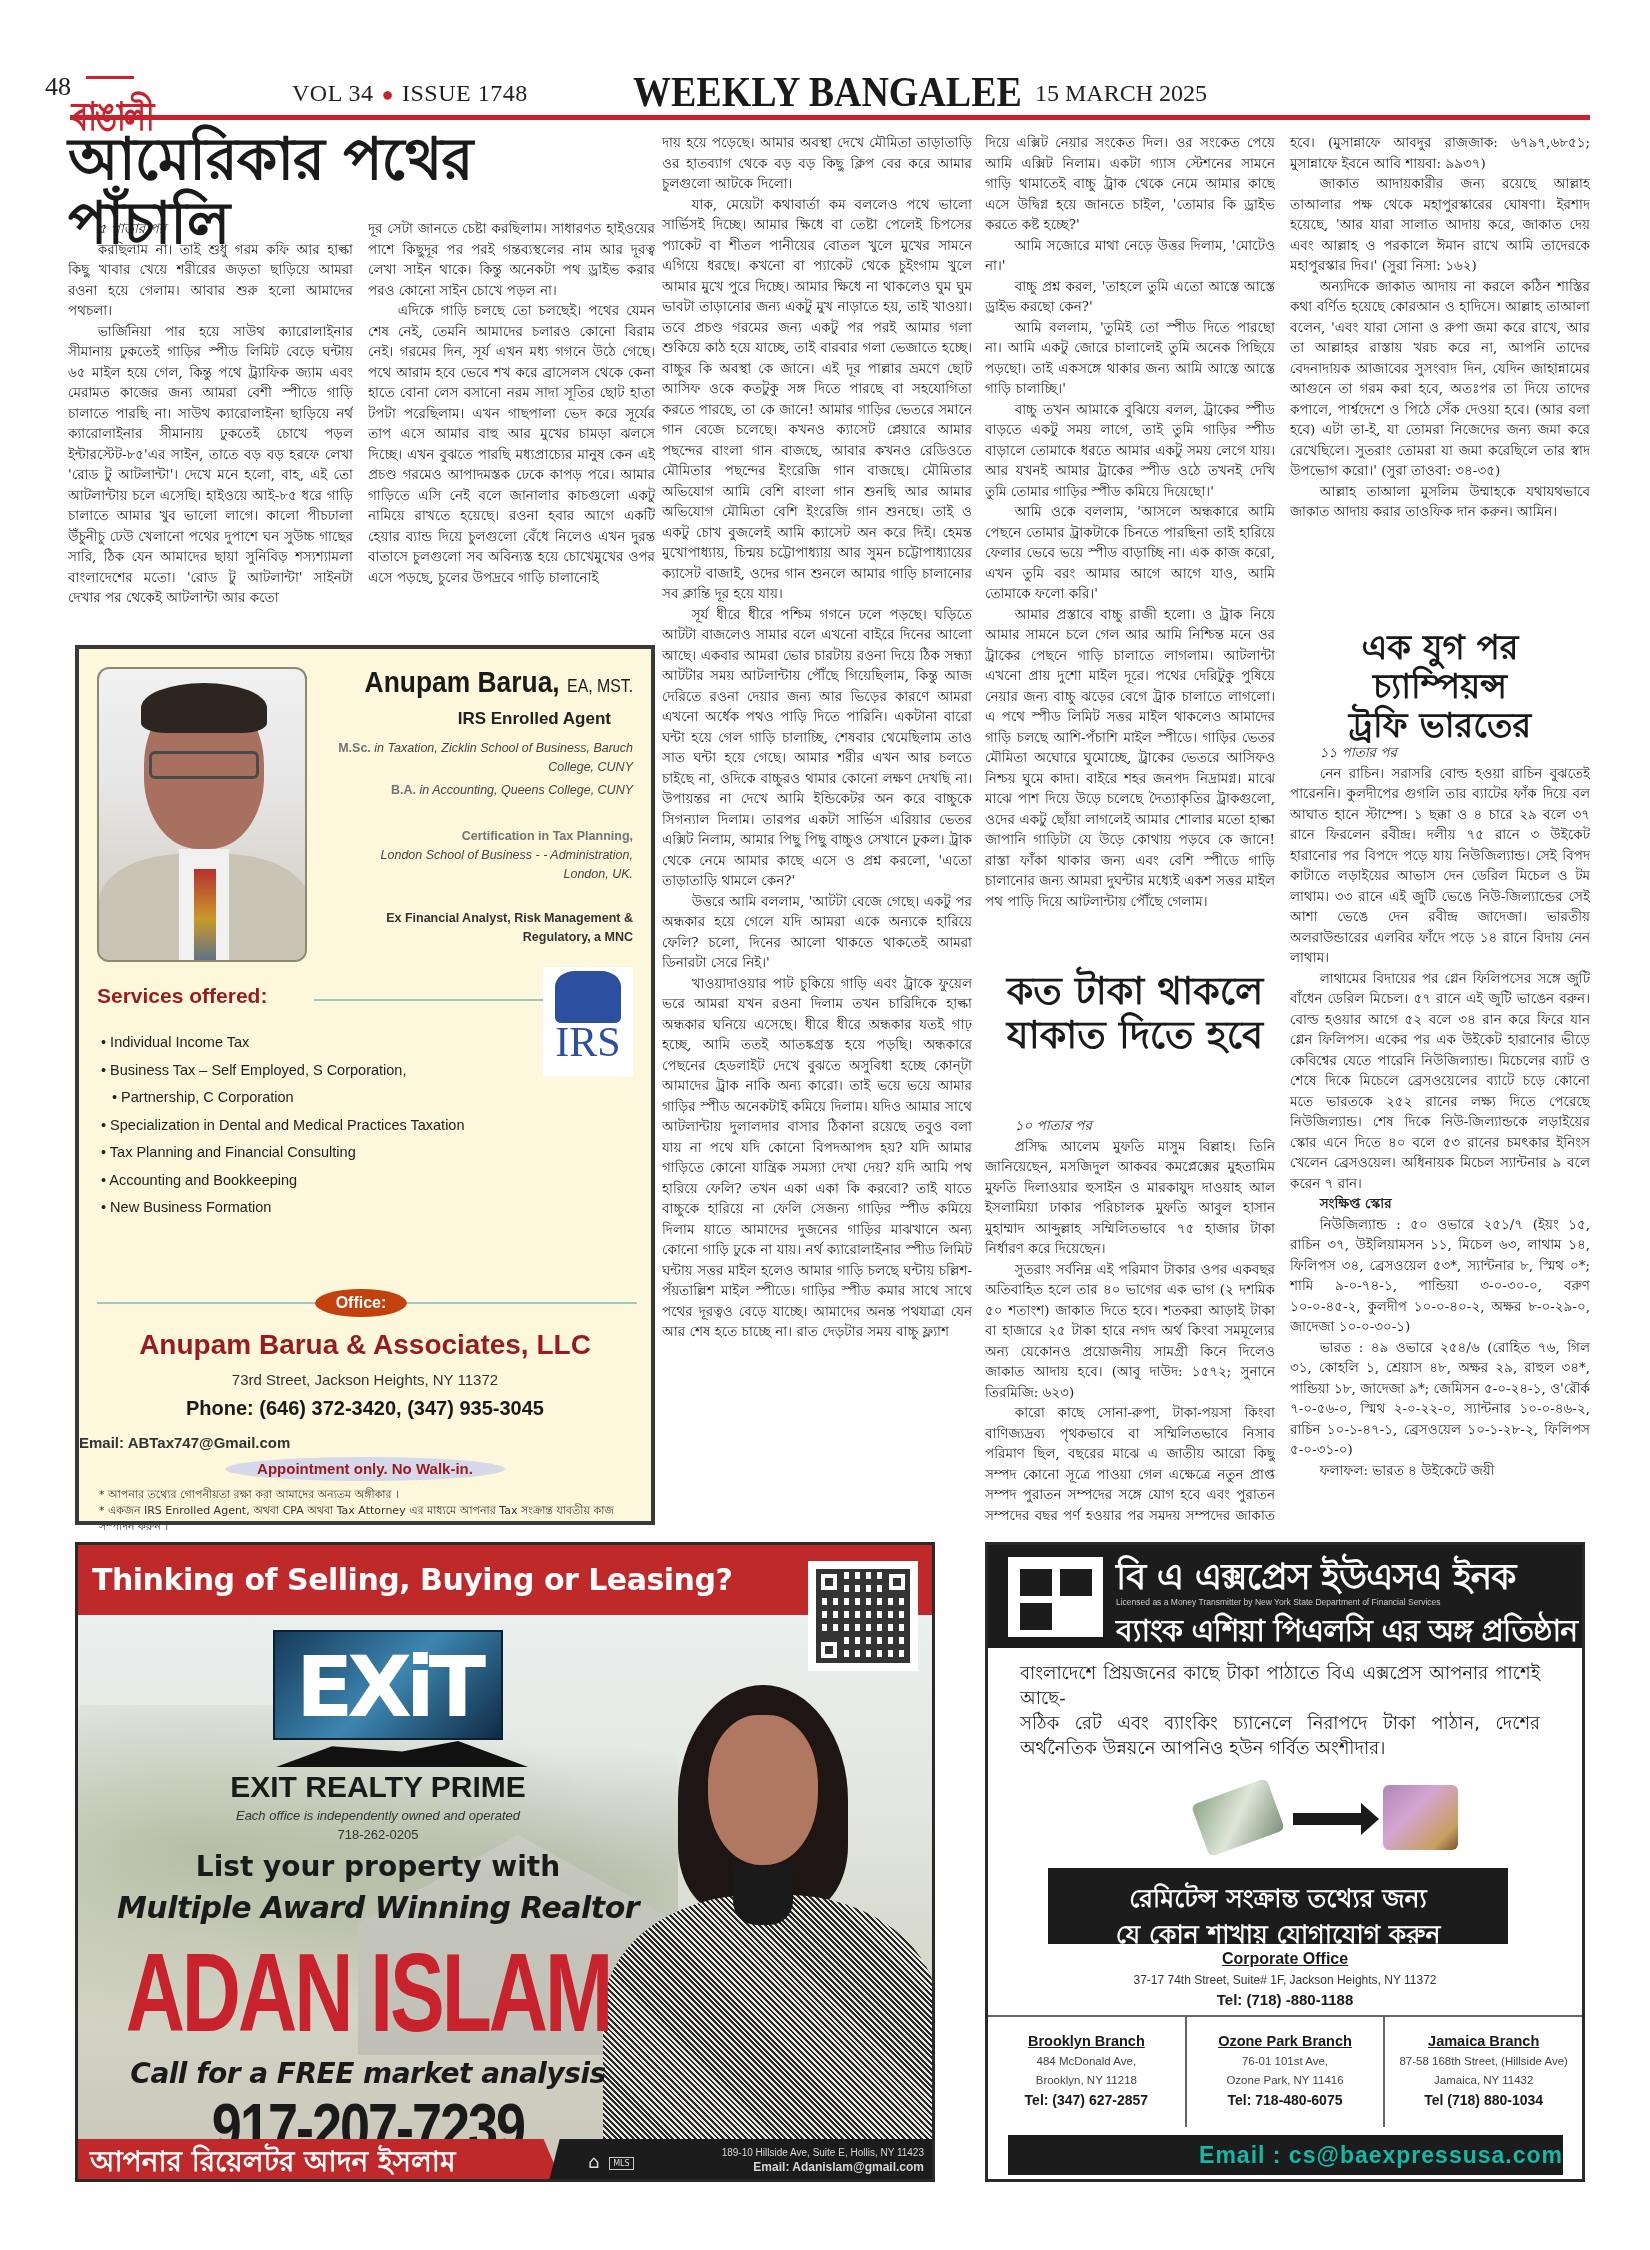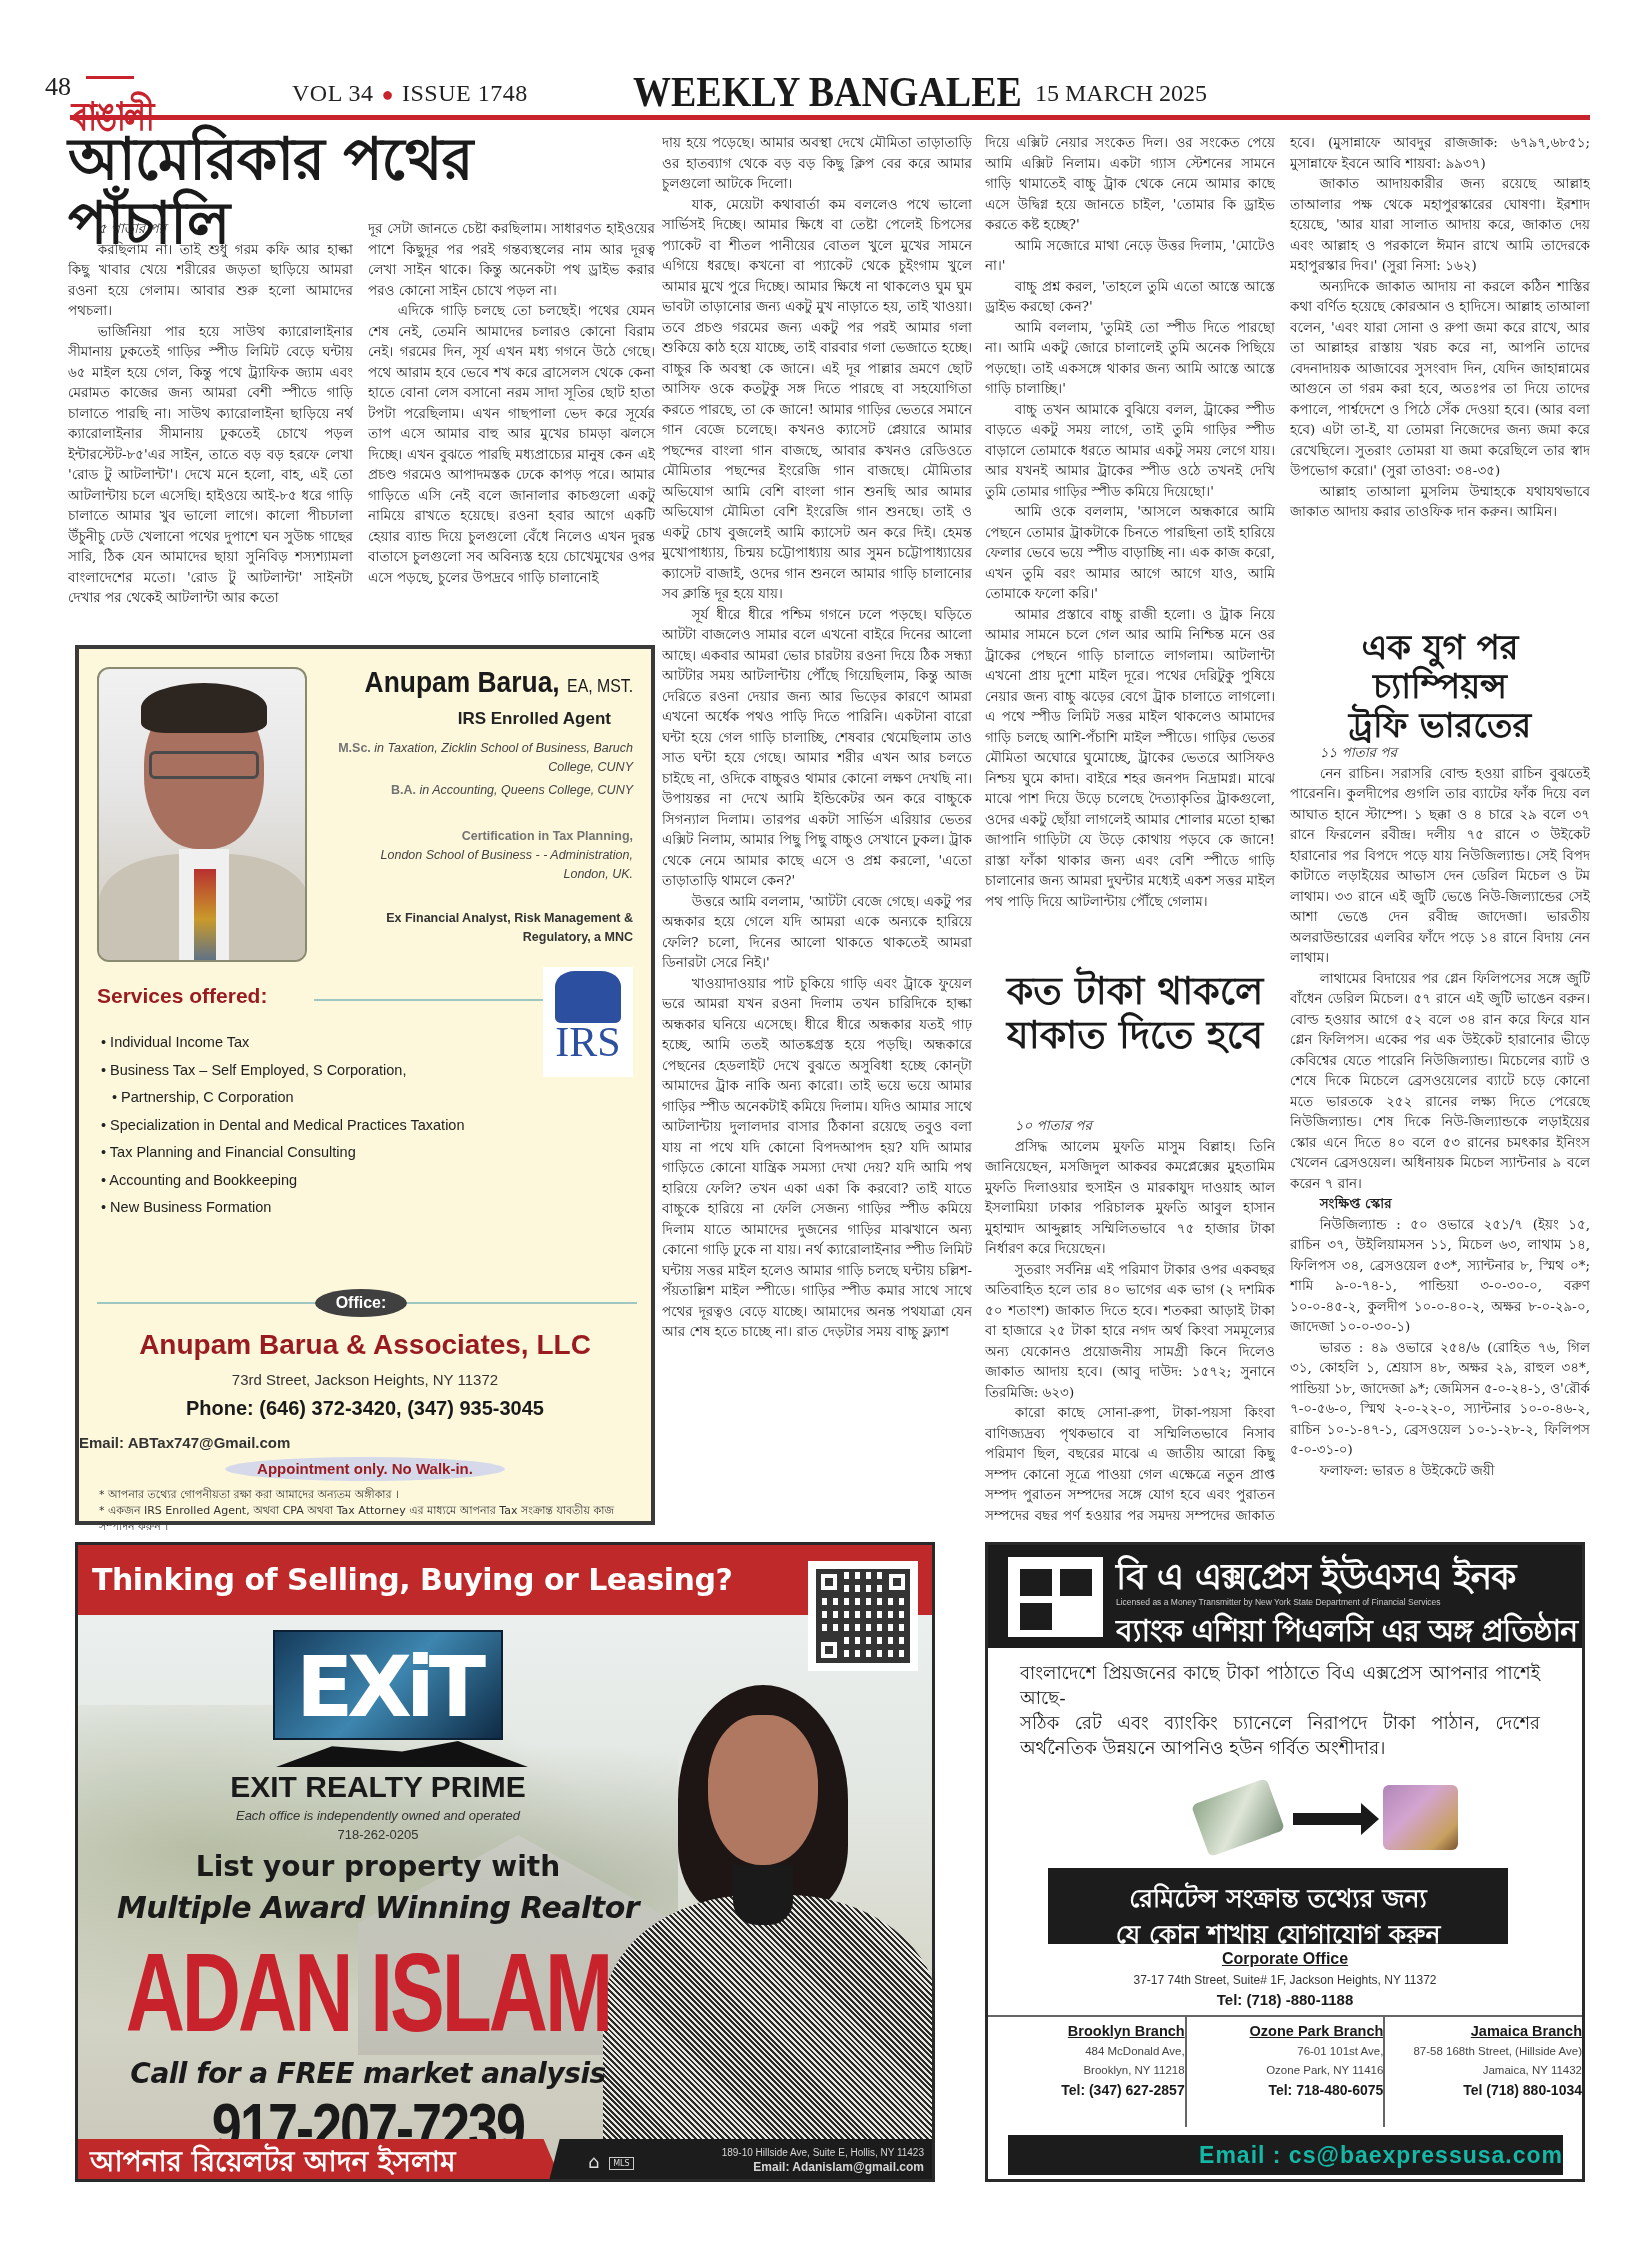--- a/index.html
+++ b/index.html
@@ -54,21 +54,21 @@
   .ad-tax .cred i { color: #444; }
   .ad-tax .services-title { position: absolute; left: 18px; top: 335px; font-size: 21px; font-weight: bold; color: #9a1b1f; }
   .ad-tax .services-line { position: absolute; left: 235px; top: 350px; width: 240px; height: 2px; background: #9fc7c2; }
   .ad-tax .irs-logo { position: absolute; right: 18px; top: 318px; width: 90px; height: 110px; background: #fff; }
   .ad-tax .irs-logo .eagle { position:absolute; left:12px; top:4px; width:66px; height:52px; background: #2d4fa0; border-radius: 30% 30% 10% 10%; }
   .ad-tax .irs-logo .txt { position:absolute; left:0; top:54px; width:90px; text-align:center; font-family:"Liberation Serif",serif; font-size:42px; color:#2d4fa0; line-height:1; }
   .ad-tax ul { position: absolute; left: 22px; top: 380px; list-style: none; font-size: 14.5px; line-height: 27.5px; color: #222; }
   .ad-tax ul li::before { content: "• "; }
   .ad-tax ul li.wrap { padding-left: 11px; }
   .ad-tax .office-line { position: absolute; left: 18px; top: 653px; width: 540px; height: 2px; background: #9fc7c2; }
-  .ad-tax .office-pill { position: absolute; left: 236px; top: 640px; width: 92px; height: 28px; border-radius: 50%; background: #404040; color: #fff; font-weight: bold; font-size: 16px; text-align: center; line-height: 28px; }
+  .ad-tax .office-pill { position: absolute; left: 236px; top: 640px; width: 92px; height: 28px; border-radius: 50%; background: #c2410c; color: #fff; font-weight: bold; font-size: 16px; text-align: center; line-height: 28px; }
   .ad-tax .firm { position: absolute; left: 0; width: 572px; top: 680px; text-align: center; font-size: 28px; font-weight: bold; color: #9a1b1f; }
   .ad-tax .addr { position: absolute; left: 0; width: 572px; top: 722px; text-align: center; font-size: 15px; color: #333; }
   .ad-tax .phone { position: absolute; left: 0; width: 572px; top: 748px; text-align: center; font-size: 20px; font-weight: bold; color: #1a1a1a; }
   .ad-tax .email { position: absolute; left: 0; width: 572px; top: 785px; font-size: 15px; font-weight: bold; color: #333; }
   .ad-tax .appt { position: absolute; left: 146px; top: 808px; width: 280px; height: 24px; border-radius: 50%; background: #d6d9ea; text-align: center; font-size: 15px; font-weight: bold; color: #9a1b1f; line-height: 24px; }
   .ad-tax .notes { position: absolute; left: 20px; top: 838px; width: 540px; font-family: "DejaVu Sans", sans-serif; font-size: 11px; line-height: 16px; color: #333; }
 
   
   .ad-exit { position: absolute; left: 75px; top: 1542px; width: 860px; height: 640px; border: 3px solid #2a2a2a; overflow: hidden; background: linear-gradient(180deg, #eef2f2 0%, #e3e7e2 40%, #d5d6c8 70%, #c8c6b8 100%); font-family: "DejaVu Sans", sans-serif; }
   .ad-exit .trees { position:absolute; left:0; top:160px; width:600px; height:360px; background: radial-gradient(ellipse at 20% 40%, rgba(150,160,120,0.55) 0%, rgba(150,160,120,0) 60%), radial-gradient(ellipse at 80% 50%, rgba(140,150,120,0.5) 0%, rgba(140,150,120,0) 55%); }
@@ -116,21 +116,21 @@
   .ad-ba .money { position:absolute; left:210px; top:240px; width:260px; height:70px; }
   .ad-ba .money .usd { position:absolute; left:0; top:5px; width:80px; height:55px; background: linear-gradient(135deg,#8fa78a,#dfe6d8,#7a8f78); transform: rotate(-20deg); border-radius:6px; }
   .ad-ba .money .arrow { position:absolute; left:95px; top:28px; width:70px; height:12px; background:#1a1a1a; }
   .ad-ba .money .arrow::after { content:""; position:absolute; right:-16px; top:-10px; border-left:18px solid #1a1a1a; border-top:16px solid transparent; border-bottom:16px solid transparent; }
   .ad-ba .money .bdt { position:absolute; left:185px; top:0; width:75px; height:65px; background: linear-gradient(135deg,#b086b8,#d4a5d0 40%,#c8a060 80%,#7a5530); border-radius:6px; }
   .ad-ba .darkbox { position:absolute; left:60px; top:323px; width:460px; height:76px; background:#1c1c1c; color:#fff; text-align:center; font-size:25px; font-weight:bold; line-height:36px; padding-top:13px; }
   .ad-ba .corp-title { position:absolute; left:0; top:405px; width:100%; text-align:center; font-family:"Liberation Sans",sans-serif; font-size:16px; font-weight:bold; text-decoration:underline; color:#1a1a1a; }
   .ad-ba .corp-addr { position:absolute; left:0; top:428px; width:100%; text-align:center; font-family:"Liberation Sans",sans-serif; font-size:12px; color:#333; }
   .ad-ba .corp-tel { position:absolute; left:0; top:446px; width:100%; text-align:center; font-family:"Liberation Sans",sans-serif; font-size:15px; font-weight:bold; color:#1a1a1a; }
   .ad-ba .branches { position:absolute; left:0; top:470px; width:100%; height:112px; border-top:2px solid #666; display:flex; }
-  .ad-ba .branch { flex:1; text-align:right; font-family:"Liberation Sans",sans-serif; padding-top:6px; }
+  .ad-ba .branch { flex:1; text-align:center; font-family:"Liberation Sans",sans-serif; padding-top:16px; }
   .ad-ba .branch + .branch { border-left:2px solid #666; }
   .ad-ba .branch .bt { font-size:14.5px; font-weight:bold; text-decoration:underline; color:#1a1a1a; margin-bottom:3px; }
   .ad-ba .branch .ba { font-size:11.5px; line-height:19px; color:#444; }
   .ad-ba .branch .btel { font-size:14px; font-weight:bold; color:#1a1a1a; margin-top:2px; }
   .ad-ba .emailbar { position:absolute; left:20px; top:590px; width:555px; height:40px; background:#1c1c1c; color:#14b8a6; text-align:right; font-family:"Liberation Sans",sans-serif; font-size:23px; font-weight:bold; line-height:40px; letter-spacing:1px; }
 </style>
 </head>
 <body>
 
 <header class="masthead">

